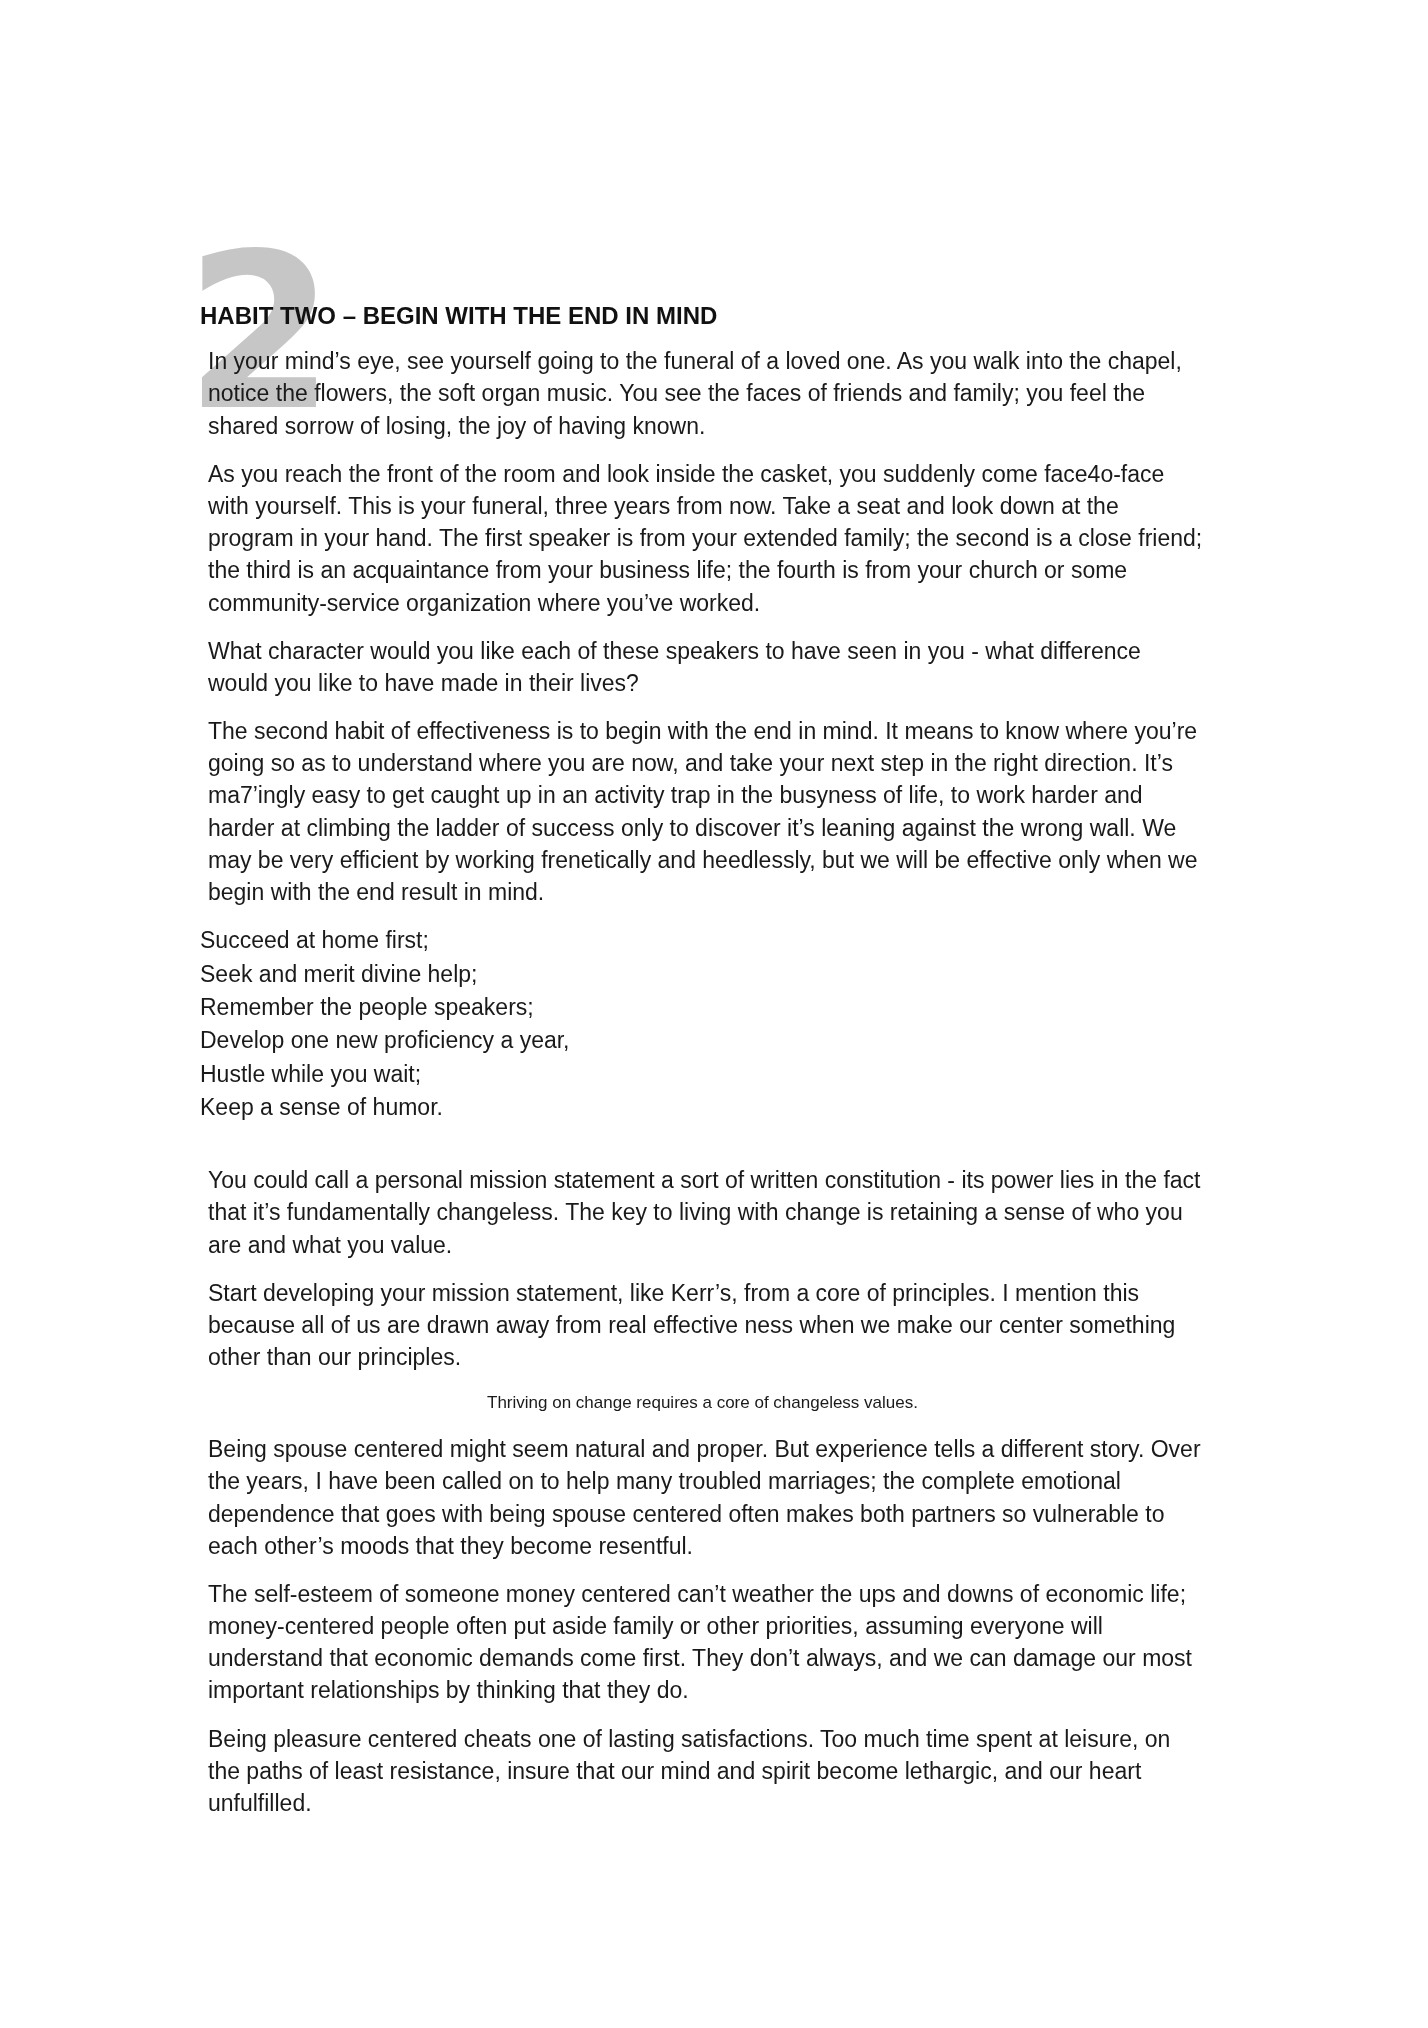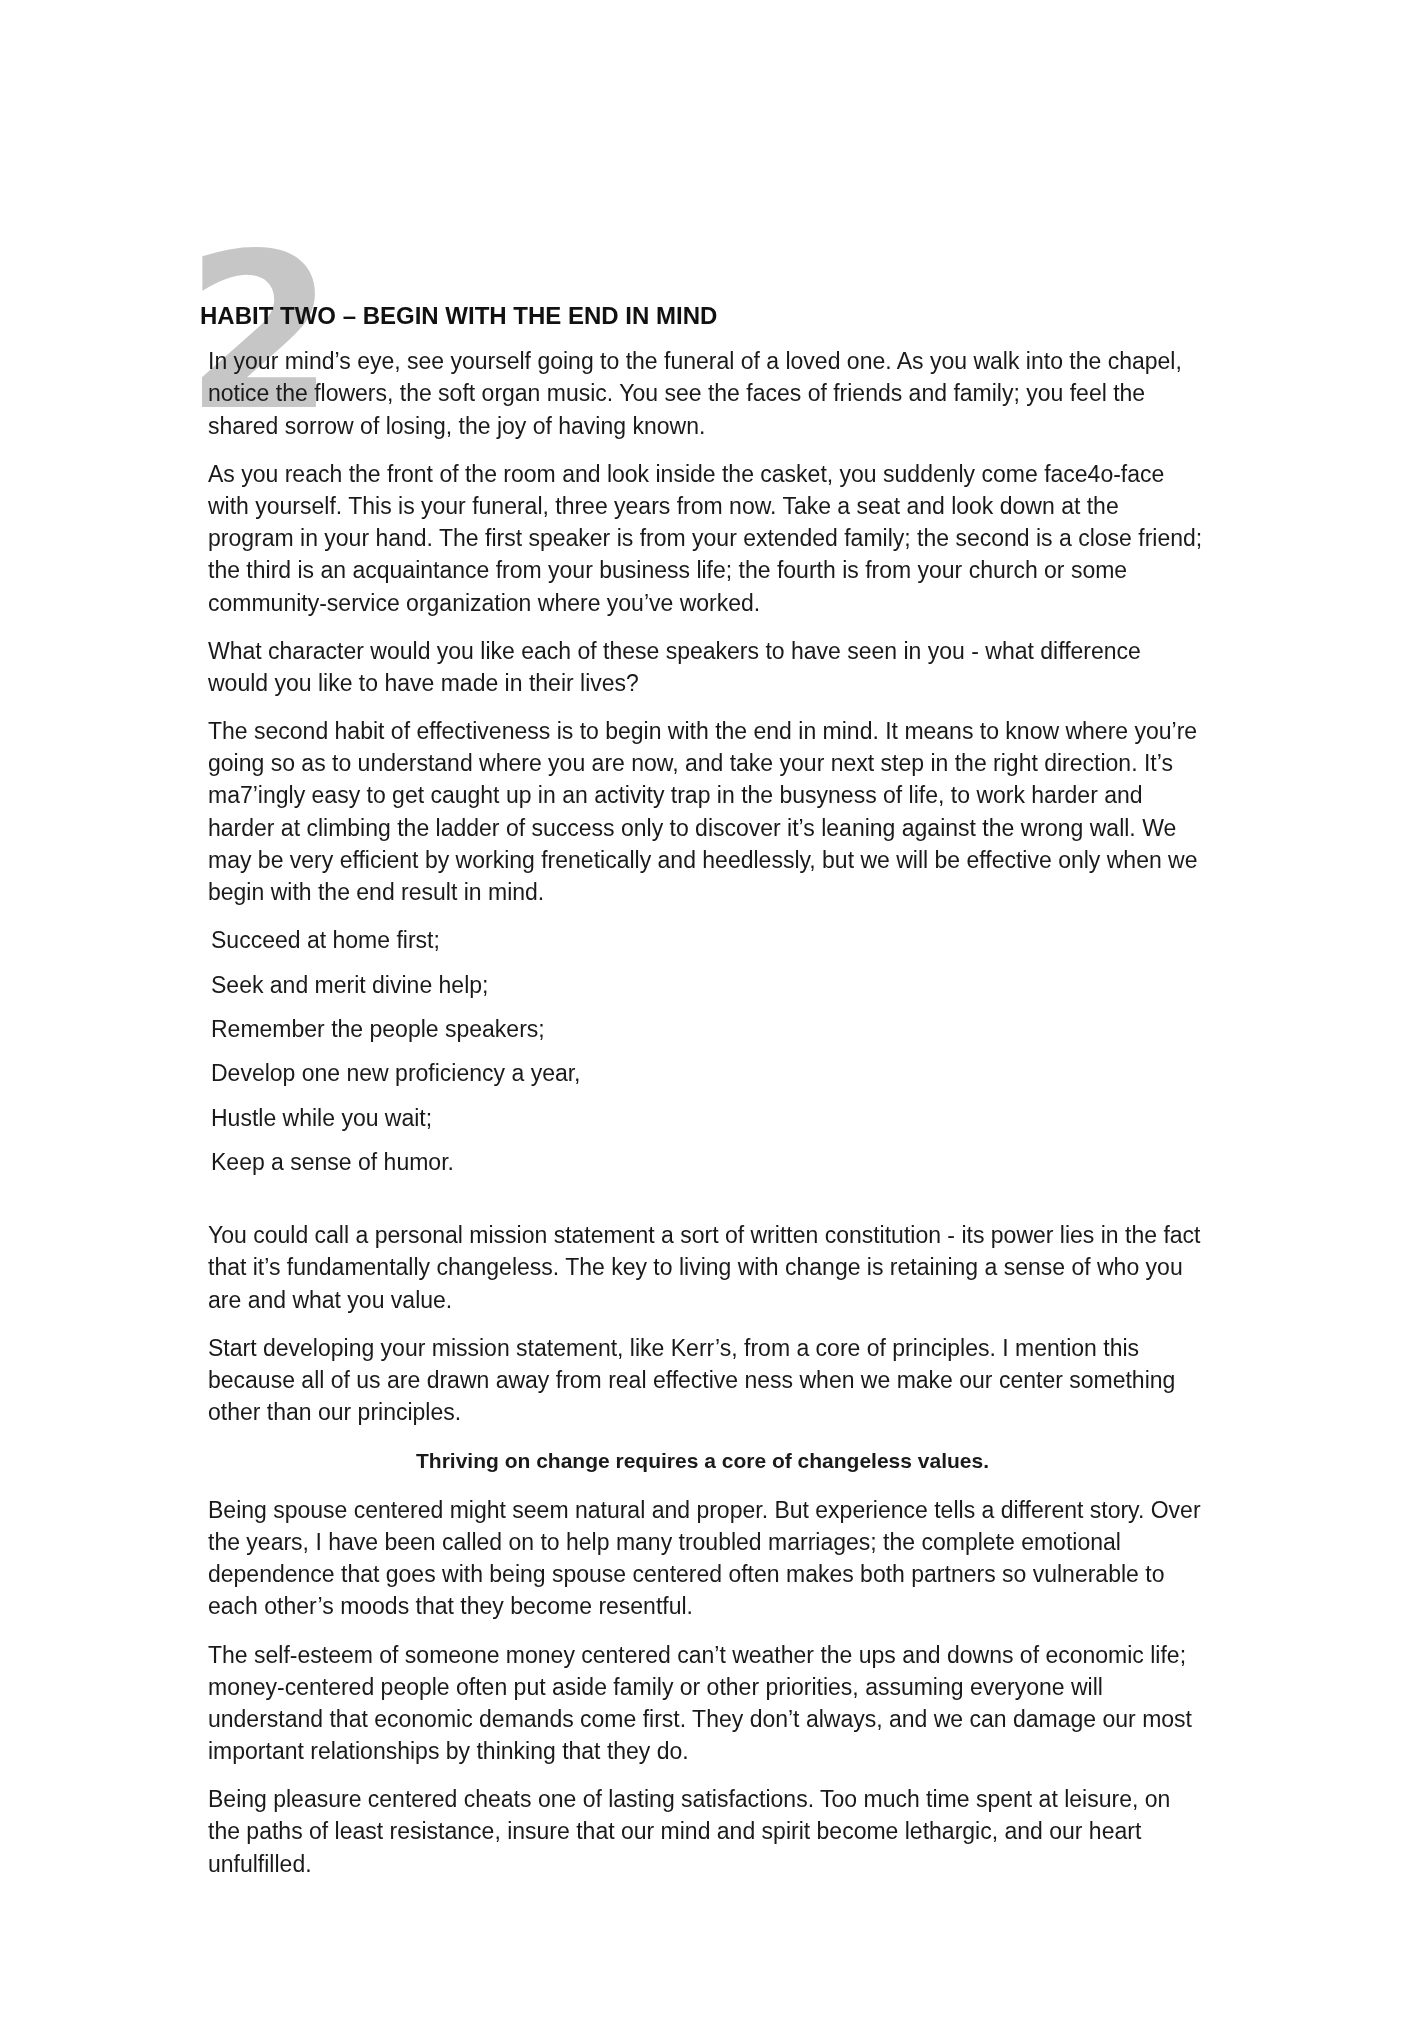--- a/index.html
+++ b/index.html
@@ -47,26 +47,26 @@
     margin: 0 0 16px 8px;
     font-size: 23px;
     line-height: 1.4;
   }
   .mission-list {
     margin: 4px 0 40px 0;
     font-size: 23px;
     line-height: 1.45;
   }
   .mission-line {
-    margin: 11px;
+    margin: 0;
   }
   .callout {
     margin: 18px 0 18px 0;
-    font-size: 21px;
-    font-weight: 700;
+    font-size: 17px;
+    font-weight: 400;
     text-align: center;
     line-height: 1.4;
   }
 </style>
 </head>
 <body>
 
 <div class="page">
 
   <div class="chapter-numeral">2</div>

